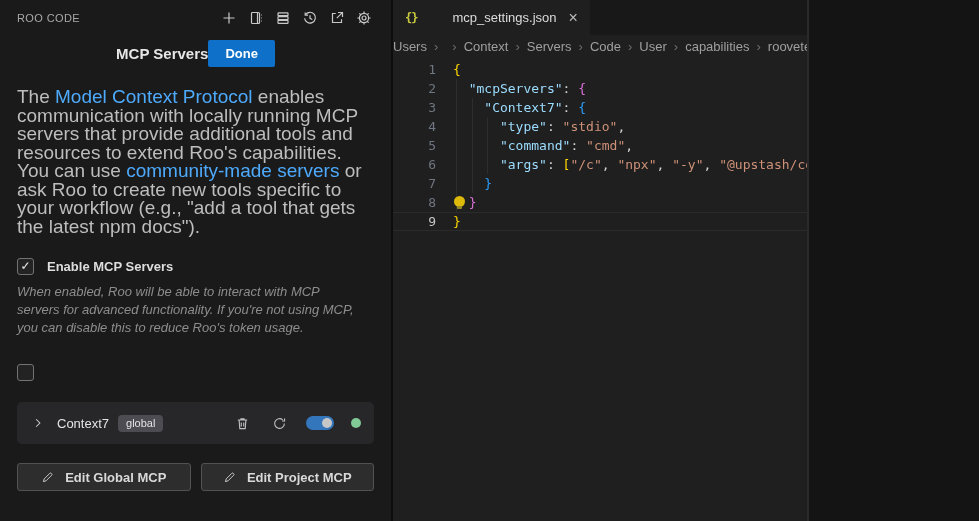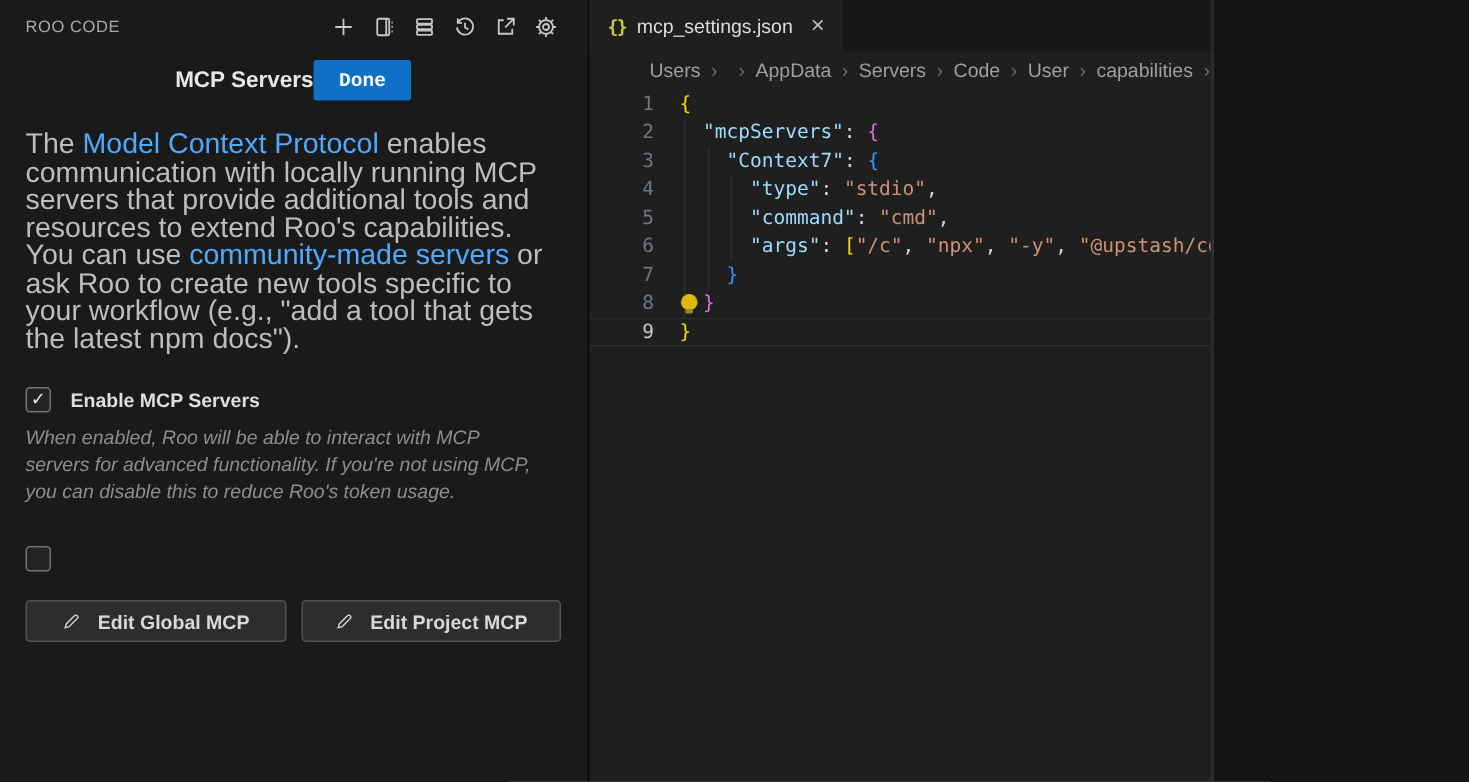--- a/index.html
+++ b/index.html
@@ -10,21 +10,21 @@
   
   .panel { width:391px; flex:none; background:#1a1a1a; padding:0 17px; position:relative; }
   .panel-top { display:flex; justify-content:space-between; align-items:center; padding-top:9px; height:26px; }
   .brand { font-size:11px; color:#a8a8a8; letter-spacing:.4px; }
   .toolbar { display:flex; gap:7px; align-items:center; }
   .icon-btn { width:20px; height:20px; display:flex; align-items:center; justify-content:center; cursor:pointer; border-radius:3px; background:transparent; border:none; }
   .icon-btn svg { stroke:#c8c8c8; fill:none; stroke-width:1.2; }
 
   .page-head { margin-top:14px; display:flex; justify-content:center; align-items:center; }
   .page-title { font-size:15px; font-weight:700; color:#e7e7e7; }
-  .done-btn { background:#0e70c8; color:#ffffff; border:none; border-radius:2px; font-size:13px; font-weight:600; padding:6px 17px; cursor:pointer; font-family:Liberation Mono, monospace; }
+  .done-btn { background:#0e70c8; color:#ffffff; border:none; border-radius:2px; font-size:13px; font-weight:600; padding:6px 17px; cursor:pointer; font-family:Liberation Sans, sans-serif; }
 
   .intro { margin-top:21px; font-size:19px; line-height:18.5px; color:#bdbdbd; width:359px; }
   .link { color:#4daafc; cursor:pointer; text-decoration:none; }
 
   .opt { margin-top:22px; }
   .opt2 { margin-top:27px; }
   .opt-row { display:flex; align-items:center; gap:13px; cursor:pointer; }
   .checkbox { width:17px; height:17px; border:1px solid #737373; border-radius:3px; background:#232323; color:#e8e8e8; font-size:12px; line-height:15px; text-align:center; flex:none; }
   .opt-label { font-size:13px; font-weight:600; color:#dedede; }
   .opt-desc { margin-top:8px; font-size:13px; line-height:18px; color:#8d8d8d; width:348px;font-style:italic; }
@@ -43,23 +43,23 @@
   .actions { margin-top:19px; display:flex; gap:10px; }
   .action-btn { flex:1; height:28px; background:#2d2d2d; border:1px solid #525252; border-radius:3px; display:flex; align-items:center; justify-content:center; gap:11px; color:#d9d9d9; font-size:13px; font-weight:600; cursor:pointer; font-family:"Liberation Sans",sans-serif; }
   .action-btn svg { stroke:#d9d9d9; fill:none; stroke-width:1.1; }
 
   
   .editor { flex:1; min-width:0; background:#1f1f1f; border-left:2px solid #0d0d0d; display:flex; flex-direction:column; position:relative; }
   .editor::after { content:""; position:absolute; right:0; top:0; width:2px; height:100%; background:#2a2a2a; }
   .tabbar { height:35px; background:#181818; display:flex; flex:none; }
   .tab { background:#1f1f1f; display:flex; align-items:center; gap:7px; padding:0 12px; cursor:pointer; }
   .tab-icon { color:#cbcb41; font-family:"DejaVu Sans Mono",monospace; font-size:12px; font-weight:700; letter-spacing:-1px; }
-  .tab-name { font-size:13px; color:#dcdcdc; }
+  .tab-name { font-size:13px; color:#dcdcdc;margin-left:28px; }
   .tab-close { color:#bbbbbb; font-size:16px; margin-left:5px; line-height:14px; cursor:pointer; }
-  .breadcrumbs { height:22px; flex:none; display:flex; align-items:center; padding-left:40px; font-size:13px; color:#9f9f9f; gap:7px; white-space:nowrap; overflow:hidden; }
+  .breadcrumbs { height:22px; flex:none; display:flex; align-items:center; font-size:13px; color:#9f9f9f; gap:7px; white-space:nowrap; overflow:hidden; }
   .crumb { cursor:pointer; }
   .crumb-empty { display:inline-block; width:27px; }
   .crumb-sep { color:#6d6d6d; font-size:13px; }
 
   .code { flex:1; padding-top:3px; font-family:"DejaVu Sans Mono","Liberation Mono",monospace; font-size:13px; position:relative; overflow:hidden; }
   .guide { position:absolute; width:1px; background:#2d2d2d; }
   .code-line { display:flex; height:19px; line-height:19px; position:relative; }
   .code-line.active { box-shadow: inset 0 1px 0 #2b2b2b, inset 0 -1px 0 #2b2b2b; }
   .gutter { width:43px; text-align:right; color:#6e7681; flex:none; }
   .code-line.active .gutter { color:#c6c6c6; }
@@ -135,20 +135,46 @@
       </div>
       <p class="opt-desc">When enabled, Roo will be able to interact with MCP servers for advanced functionality. If you're not using MCP, you can disable this to reduce Roo's token usage.</p>
     </section>
 
     <section class="opt opt2">
       <div class="opt-row">
         <span class="checkbox unchecked" id="cb-1"></span>
       </div>
     </section>
 
+    <div class="server-card">
+      <button class="chev-btn">
+        <svg width="12" height="12" viewBox="0 0 16 16">
+            <path d="M5.5 3l5 5-5 5"></path>
+          </svg>
+      </button>
+      <span class="server-name">Context7</span>
+      <span class="scope-badge">global</span>
+      <div class="card-right">
+        <button class="icon-btn">
+          <svg width="15" height="15" viewBox="0 0 16 16">
+              <path d="M3 4.3h10M6.3 4.3V3h3.4v1.3M4.4 4.3l.7 9.2h5.8l.7-9.2M6.7 6.8v4.5M9.3 6.8v4.5"></path>
+            </svg>
+        </button>
+        <button class="icon-btn">
+          <svg width="15" height="15" viewBox="0 0 16 16">
+              <path d="M13.2 8a5.2 5.2 0 1 1-1.7-3.85"></path>
+              <path d="M13.4 2.6v2.7h-2.7"></path>
+            </svg>
+        </button>
+        <div class="toggle on" id="server-toggle">
+          <div class="knob"></div>
+        </div>
+        <span class="status-dot"></span>
+      </div>
+    </div>
 
     <div class="actions">
       <button class="action-btn">
         <svg width="13" height="13" viewBox="0 0 16 16">
             <path d="M3 13l.9-3.2L10.8 2.9a1.3 1.3 0 0 1 1.85 0l.45.45a1.3 1.3 0 0 1 0 1.85L6.2 12.1 3 13z"></path>
           </svg>
         <span>Edit Global MCP</span>
       </button>
       <button class="action-btn">
         <svg width="13" height="13" viewBox="0 0 16 16">
@@ -165,21 +191,21 @@
         <span class="tab-icon">{}</span>
         <span class="tab-name">mcp_settings.json</span>
         <span class="tab-close">×</span>
       </div>
     </div>
     <div class="breadcrumbs" id="breadcrumbs">
         <span class="crumb">Users</span>
         <span class="crumb-sep">›</span>
         <span class="crumb crumb-empty"></span>
         <span class="crumb-sep">›</span>
-        <span class="crumb">AppData</span>
+        <span class="crumb">Context</span>
         <span class="crumb-sep">›</span>
         <span class="crumb">Servers</span>
         <span class="crumb-sep">›</span>
         <span class="crumb">Code</span>
         <span class="crumb-sep">›</span>
         <span class="crumb">User</span>
         <span class="crumb-sep">›</span>
         <span class="crumb">capabilities</span>
         <span class="crumb-sep">›</span>
         <span class="crumb">rooveterinaryinc.roo-cli</span>

